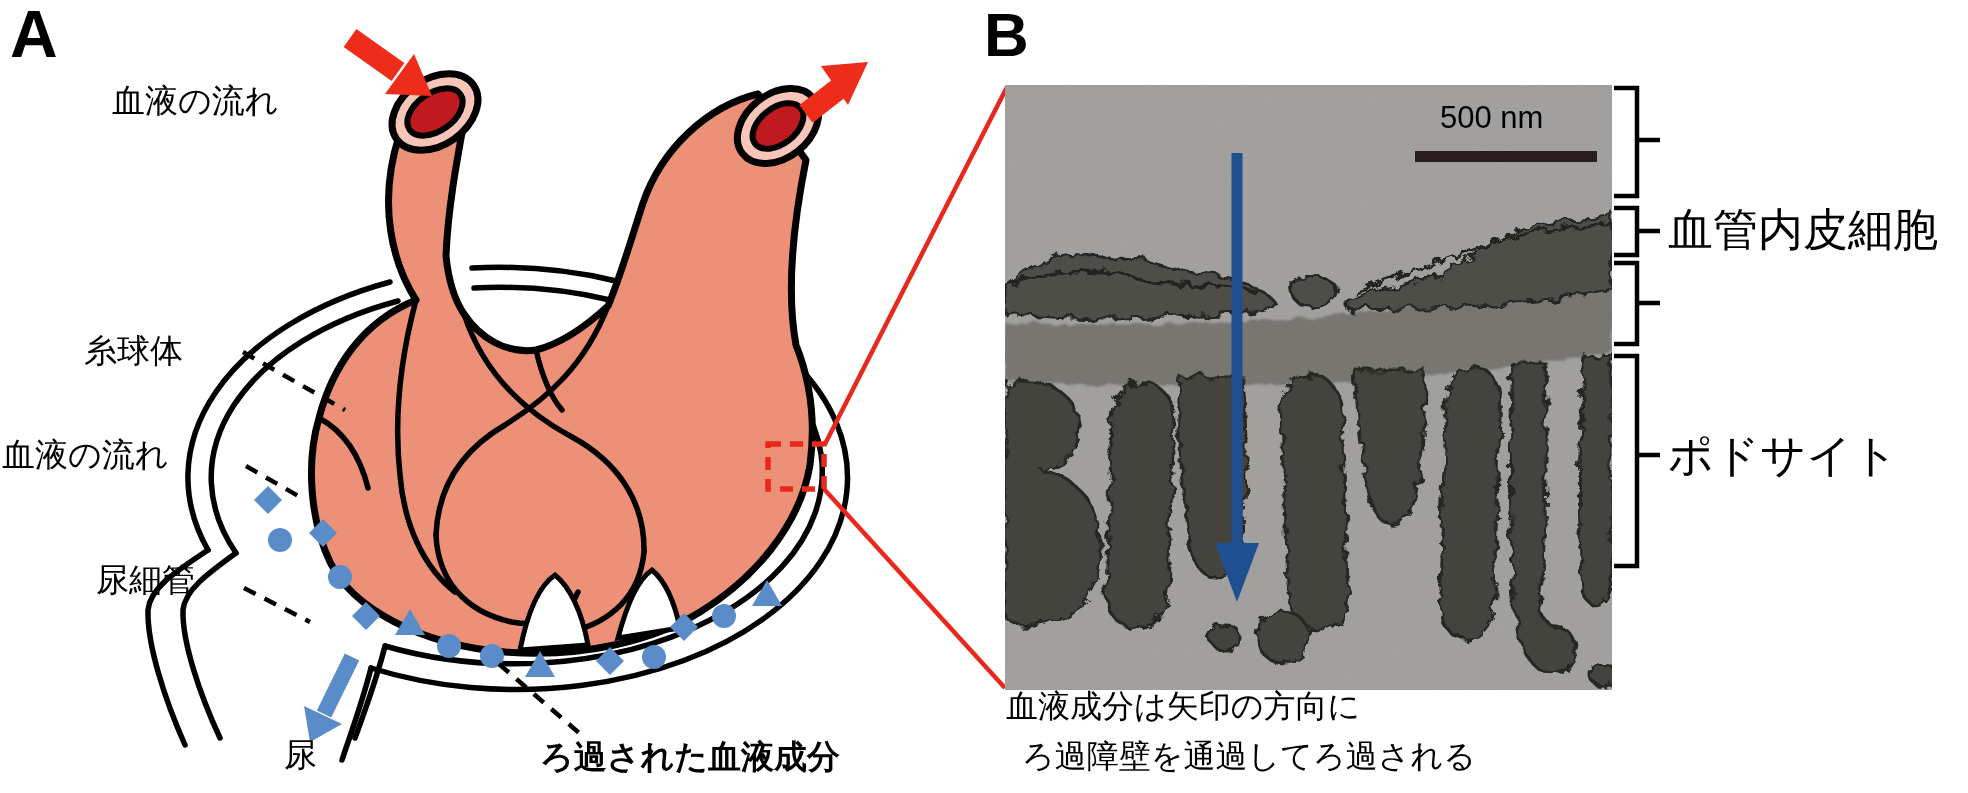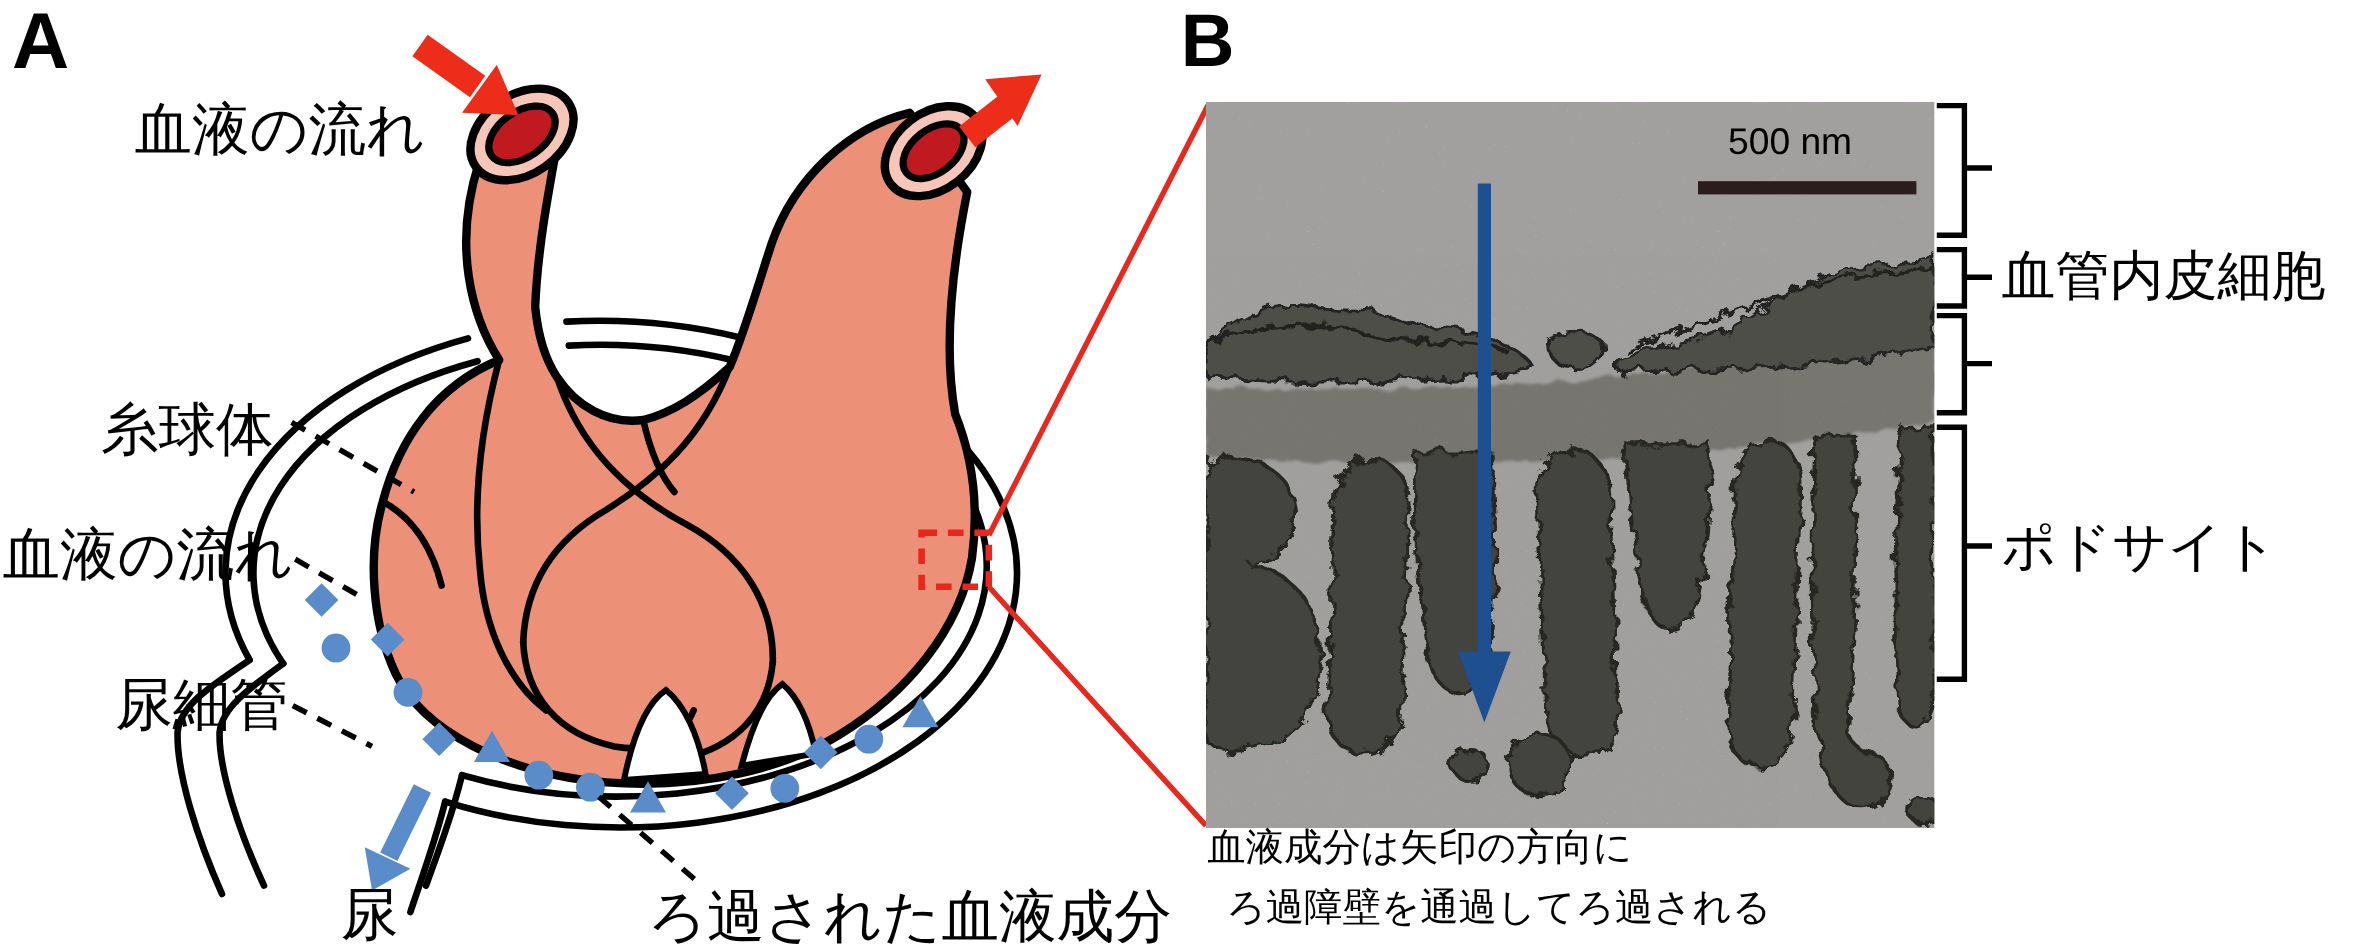--- a/index.html
+++ b/index.html
@@ -1,21 +1,21 @@
 <!DOCTYPE html>
 <html><head>
 <meta charset="utf-8">
 <style>
   html,body{margin:0;padding:0;background:#fff;}
   #stage{position:relative;width:1968px;height:793px;background:#ffffff;overflow:hidden;
          font-family:"Liberation Sans","DejaVu Sans",sans-serif;color:#000;}
   #art{position:absolute;left:0;top:0;}
   .lbl{position:absolute;white-space:nowrap;line-height:1.05;color:#000;}
   .panel-letter{font-weight:bold;font-size:66px;}
-  .a-label{font-size:48px;}
+  .a-label{font-size:33px;}
   .b-title{font-size:42px;font-weight:600;}
   .em-scale{font-size:31px;font-weight:500;}
   .b-side{font-size:45px;}
   .b-caption{font-size:32px;font-family:Liberation Mono, monospace;}
 </style>
 </head>
 <body>
 
 <div id="stage">
 
@@ -183,21 +183,21 @@
     <path d="M1614,356 H1637 V566 H1614 M1637,455 H1660"></path>
   </g>
 </svg>
 
 <div class="lbl panel-letter" style="left:10px;top:0px;">A</div>
 <div class="lbl a-label" style="left:112px;top:84px;">血液の流れ</div>
 <div class="lbl a-label" style="left:84px;top:334px;">糸球体</div>
 <div class="lbl a-label" style="left:2px;top:438px;">血液の流れ</div>
 <div class="lbl a-label" style="left:96px;top:550px;margin-top:13px;">尿細管</div>
 <div class="lbl a-label" style="left:284px;top:738px;">尿</div>
-<div class="lbl a-label" style="left:540px;top:740px;">ろ過された血液成分</div>
+<div class="lbl a-label" style="left:540px;top:740px;font-weight:bold;">ろ過された血液成分</div>
 
 <div class="lbl panel-letter" style="left:984px;top:2px;font-size:62px;">B</div>
 <div class="lbl em-scale" style="left:1440px;top:102px;">500 nm</div>
 
 <div class="lbl b-side" style="left:1668px;top:206px;">血管内皮細胞</div>
 <div class="lbl b-side" style="left:1668px;top:432px;">ポドサイト</div>
 
 <div class="lbl b-caption" style="left:1006px;top:692px;">血液成分は矢印の方向に</div>
 <div class="lbl b-caption" style="left:1022px;top:742px;">ろ過障壁を通過してろ過される</div>
 

